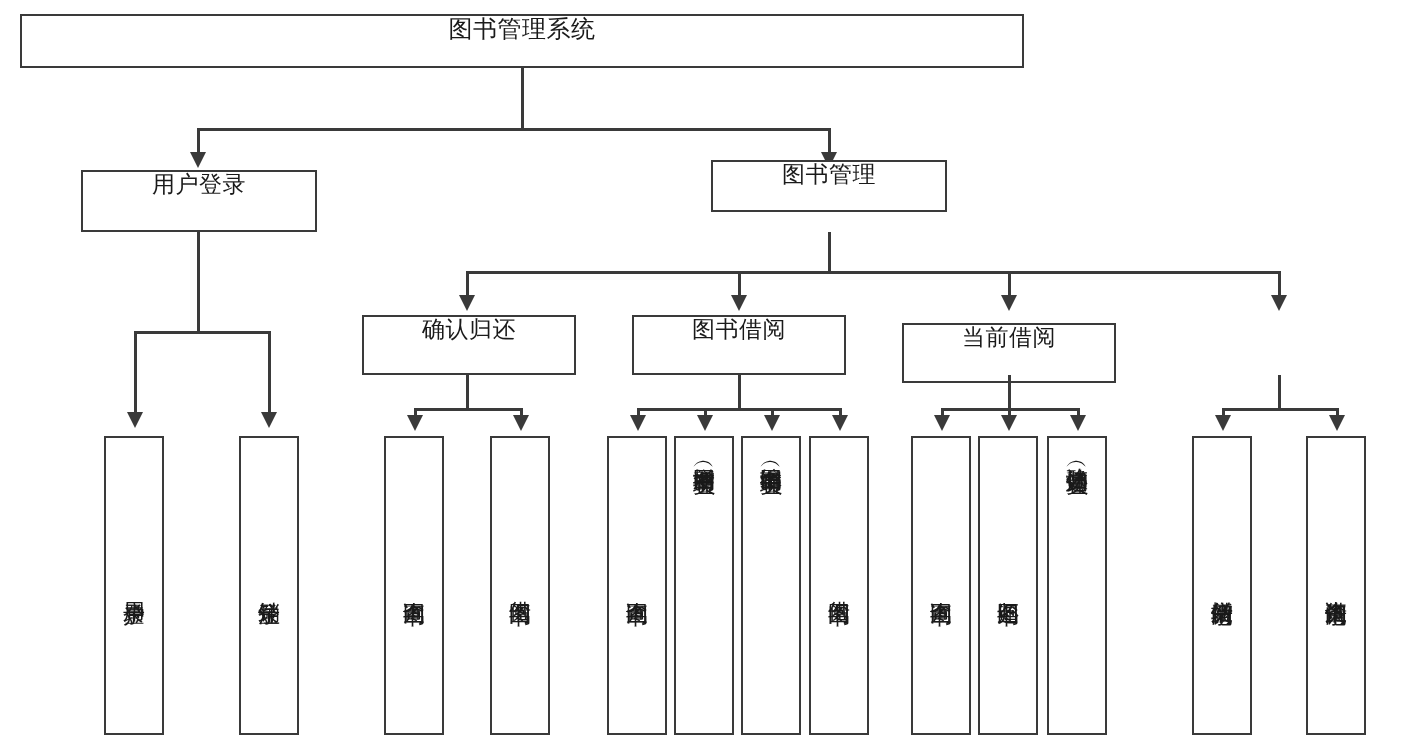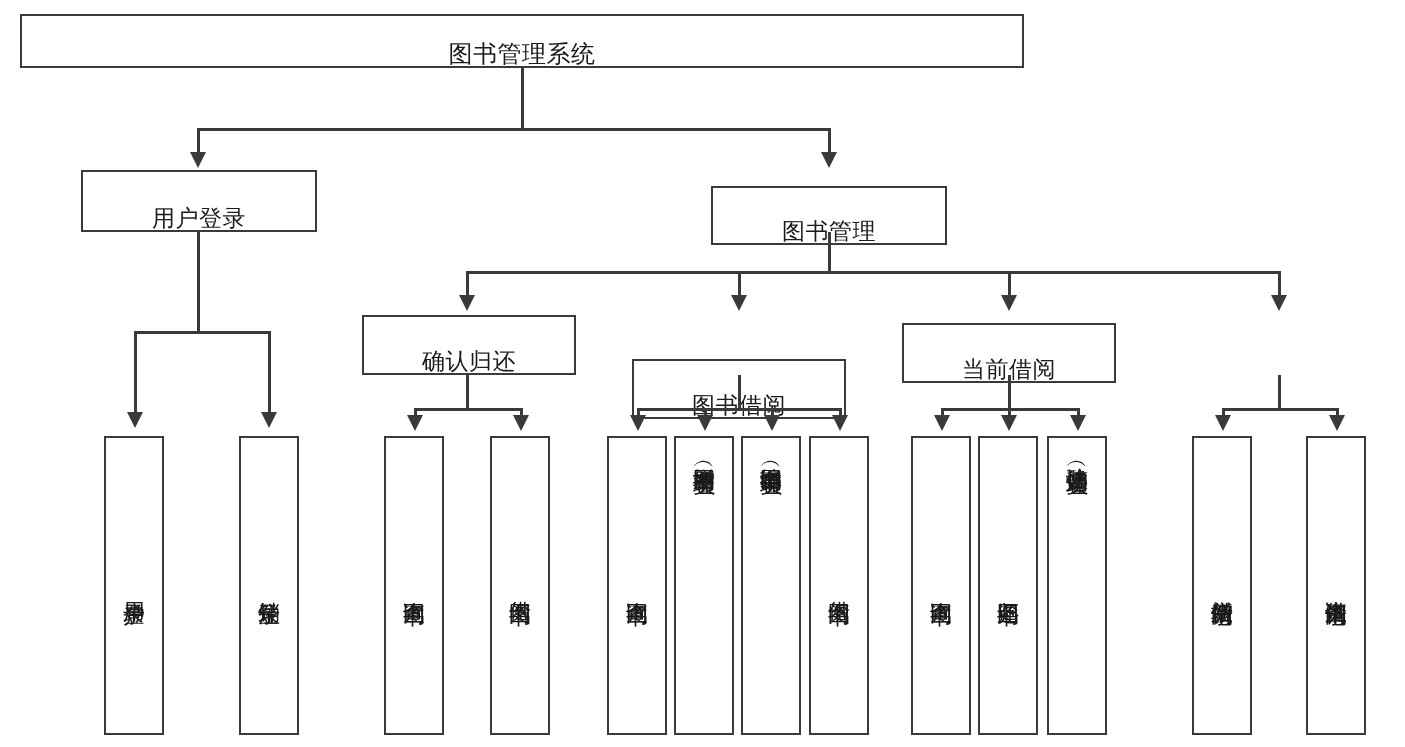--- a/index.html
+++ b/index.html
@@ -16,21 +16,21 @@
     height: 747px;
     background: #ffffff;
     overflow: hidden;
   }
   .node {
     position: absolute;
     box-sizing: border-box;
     border: 2.5px solid #3a3a3a;
     background: #ffffff;
     display: flex;
-    align-items: flex-end;
+    align-items: flex-start;
     justify-content: center;
     color: #1a1a1a;
   }
   .node .label {
     display: block;
     text-align: center;
     line-height: 1.05;
     letter-spacing: 0.5px;
   }
   
@@ -97,21 +97,21 @@
   <div class="vline" style="left:197px; top:128px; height:28px;"></div>
   <div class="arrow" style="left:190px; top:152px;"></div>
 
   <div class="vline" style="left:828px; top:128px; height:28px;"></div>
   <div class="arrow" style="left:821px; top:152px;"></div>
 
   <div class="node h" style="left:81px; top:170px; width:236px; height:62px;">
     <span class="label">用户登录</span>
   </div>
 
-  <div class="node h" style="left:711px; top:186px; width:236px; height:59px;">
+  <div class="node h" style="left:711px; top:160px; width:236px; height:52px;">
     <span class="label">图书管理</span>
   </div>
 
   <div class="vline" style="left:197px; top:232px; height:101px;"></div>
   <div class="hline" style="left:134px; top:331px; width:134px; height:2.5px;"></div>
   <div class="vline" style="left:134px; top:331px; height:84px;"></div>
   <div class="arrow" style="left:127px; top:412px;"></div>
   <div class="vline" style="left:268px; top:331px; height:84px;"></div>
   <div class="arrow" style="left:261px; top:412px;"></div>
 
@@ -122,21 +122,21 @@
   <div class="vline" style="left:738px; top:271px; height:28px;"></div>
   <div class="arrow" style="left:731px; top:295px;"></div>
   <div class="vline" style="left:1008px; top:271px; height:28px;"></div>
   <div class="arrow" style="left:1001px; top:295px;"></div>
   <div class="vline" style="left:1278px; top:271px; height:28px;"></div>
   <div class="arrow" style="left:1271px; top:295px;"></div>
 
   <div class="node h" style="left:362px; top:315px; width:214px; height:60px;">
     <span class="label">确认归还</span>
   </div>
-  <div class="node h" style="left:632px; top:315px; width:214px; height:60px;margin-top:44px;">
+  <div class="node h" style="left:632px; top:315px; width:214px; height:60px;">
     <span class="label">图书借阅</span>
   </div>
   <div class="node h" style="left:902px; top:315px; width:214px; height:60px;margin-top:8px;">
     <span class="label">当前借阅</span>
   </div>
 
   <div class="vline" style="left:466px; top:375px; height:35px;"></div>
   <div class="hline" style="left:414px; top:408px; width:106px; height:2.5px;"></div>
   <div class="vline" style="left:414px; top:408px; height:10px;"></div>
   <div class="arrow" style="left:407px; top:415px;"></div>

